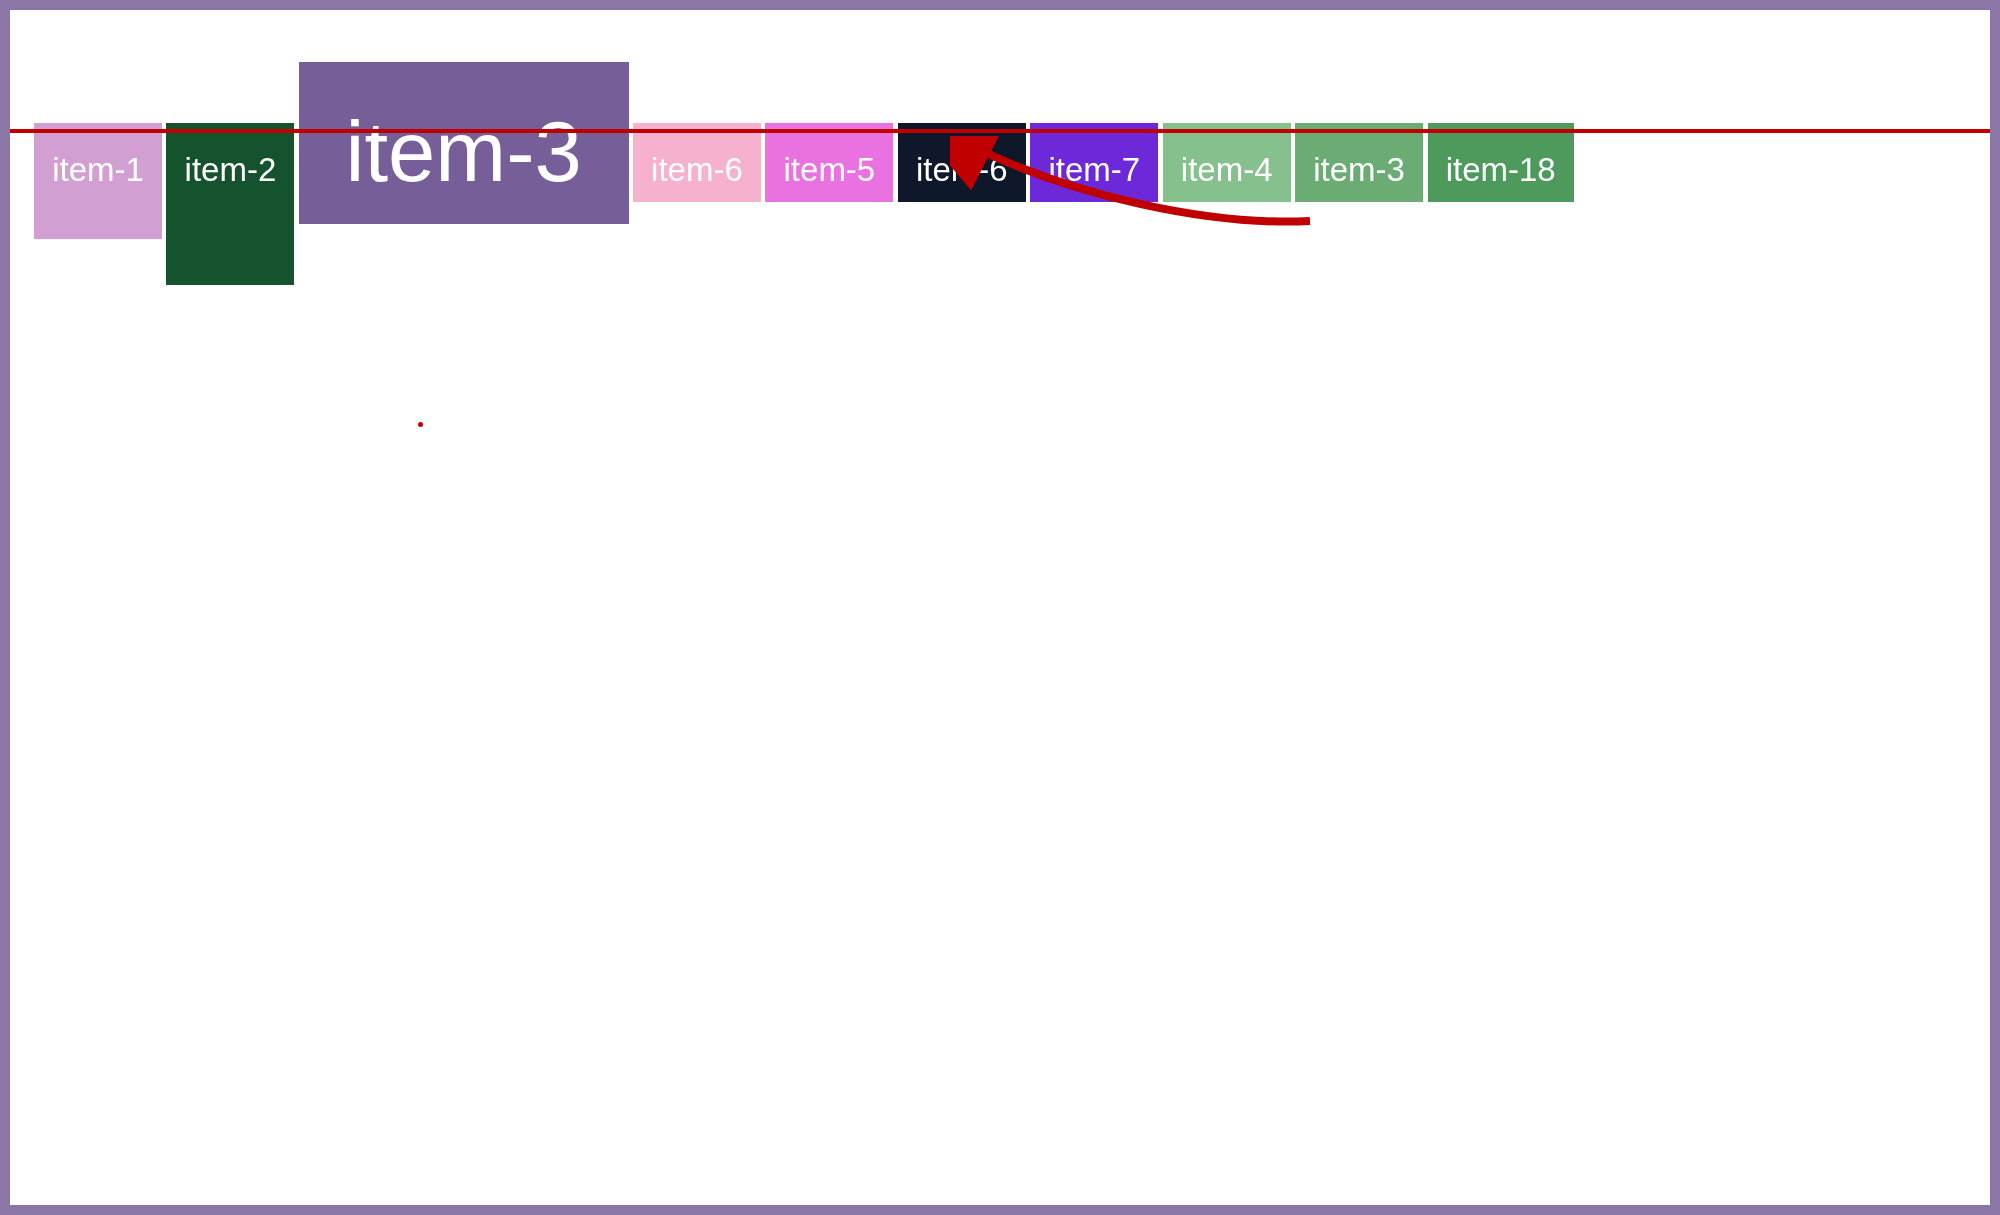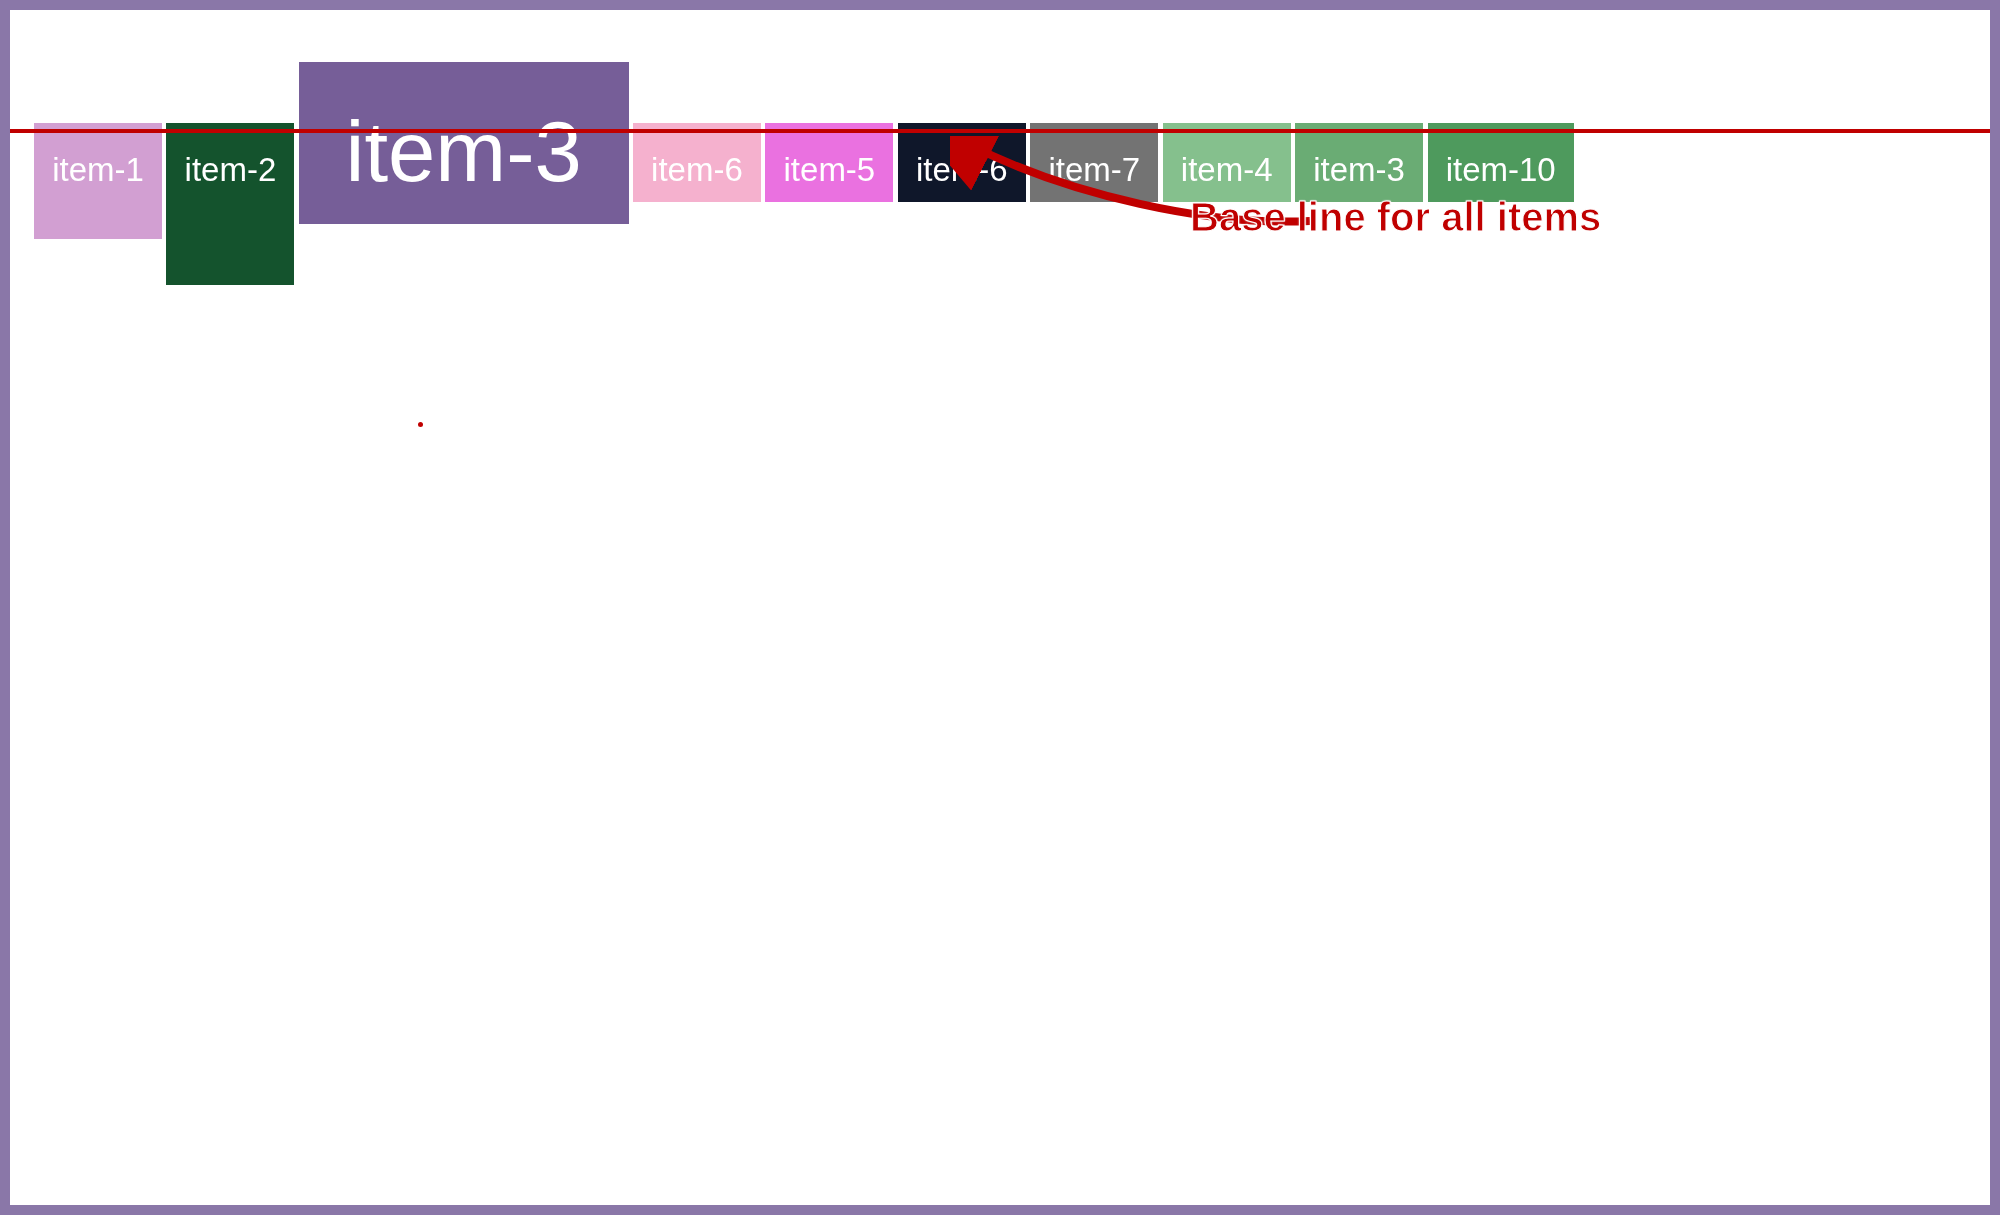--- a/index.html
+++ b/index.html
@@ -34,21 +34,21 @@
       line-height: 1;
       padding: 0.9em 0.55em 0.5em 0.55em;
       font-size: 33px;
     }
     .item-1 { background:#d29fd2; padding-bottom: 1.6em; margin-left: 14px; }
     .item-2 { background:#14532d; padding-bottom: 3.0em; }
     .item-3 { background:#765e98; font-size: 85px; padding-top:0.55em; padding-bottom:0.35em;margin-top:42px; }
     .item-4 { background:#f5b1ce; }
     .item-5 { background:#ea71e0; }
     .item-6 { background:#0f172a; }
-    .item-7 { background:#737373; }
+    .item-7 { background:#6d28d9; }
     .item-8 { background:#85c08d; }
     .item-9 { background:#6aac74; }
     .item-10 { background:#4e9a5d; }
     .baseline {
       position: absolute;
       left: 0;
       right: 0;
       top: 119px;
       height: 0;
       border-top: 4px solid #c00000;
@@ -89,32 +89,31 @@
   <div class="row">
     <span class="item item-1">item-1</span>
     <span class="item item-2">item-2</span>
     <span class="item item-3">item-3</span>
     <span class="item item-4">item-6</span>
     <span class="item item-5">item-5</span>
     <span class="item item-6">item-6</span>
     <span class="item item-7">item-7</span>
     <span class="item item-8">item-4</span>
     <span class="item item-9">item-3</span>
-    <span class="item item-10">item-10</span>
+    <span class="item item-10">item-18</span>
   </div>
 
   <div class="baseline"></div>
 
   <div class="arrow-wrap">
     <svg width="420" height="120" viewBox="0 0 420 120">
       <defs>
         <marker id="ah" markerWidth="14" markerHeight="14" refX="3" refY="5" orient="auto">
           <path d="M0,0 L12,5 L0,10 Z" fill="#c00000"></path>
         </marker>
       </defs>
       <path d="M 360 85 C 260 90, 120 60, 18 8" fill="none" stroke="#c00000" stroke-width="8" marker-end="url(#ah)"></path>
     </svg>
   </div>
 
-  <div class="caption">Base line for all items</div>
 
   <div class="dot"></div>
 </div>
 
 </body></html>

